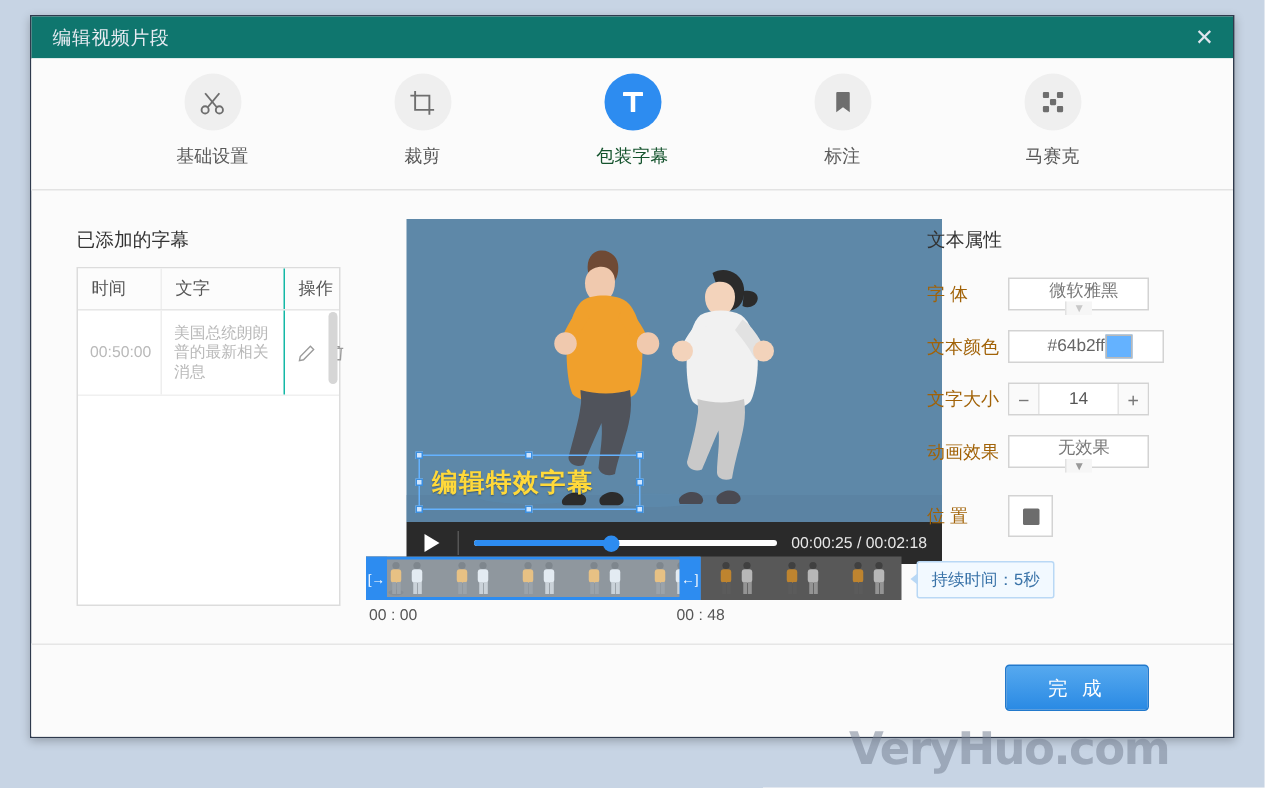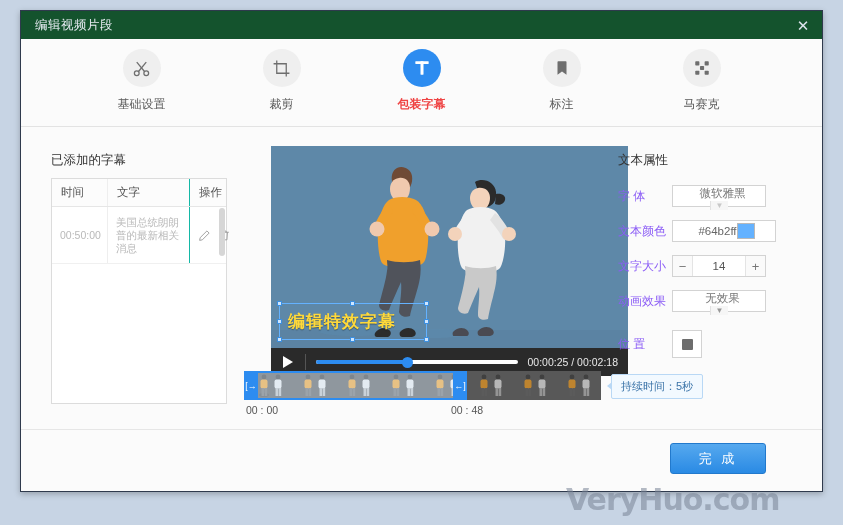--- a/index.html
+++ b/index.html
@@ -17,21 +17,21 @@
   #dialog {
     position: absolute;
     left: 20px; top: 10px;
     width: 803px; height: 482px;
     background: #ffffff;
     border: 1px solid #2f3a4d;
     box-shadow: 0 2px 6px rgba(0,0,0,.25);
   }
   #titlebar {
     height: 28px;
-    background: #14532d;
+    background: #0f766e;
     color: #e8ecf3;
     display: flex;
     align-items: center;
     position: relative;
   }
   #titlebar .title {
     font-size: 12.5px;
     margin-left: 14px;
     letter-spacing: .5px;
   }
@@ -77,21 +77,21 @@
     display: flex; align-items: center; justify-content: center;
     color: #6e6e6e;
   }
   .tab.active .circle { background: #2d8cf0; color: #ffffff; }
   .tab .tab-label {
     margin-top: 9px;
     font-size: 12px;
     color: #5a5a5a;
     white-space: nowrap;
   }
-  .tab.active .tab-label { color: #ef4444; font-weight: bold; }
+  .tab.active .tab-label { color: #14532d; }
 
   
   #content {
     position: absolute;
     left: 0; top: 89px; right: 0; bottom: 0;
   }
 
   
   #left-panel {
     position: absolute;
@@ -346,21 +346,21 @@
     margin-bottom: 16px;
   }
   .prop-row {
     display: flex;
     align-items: center;
     margin-bottom: 13px;
   }
   .prop-label {
     width: 54px;
     font-size: 12px;
-    color: #8b5cf6;
+    color: #a16207;
     display: flex;
     justify-content: space-between;
   }
   .ctl {
     height: 22px;
     border: 1px solid #d3d3d3;
     background: #fff;
     display: flex;
     align-items: center;
     font-size: 11.5px;

